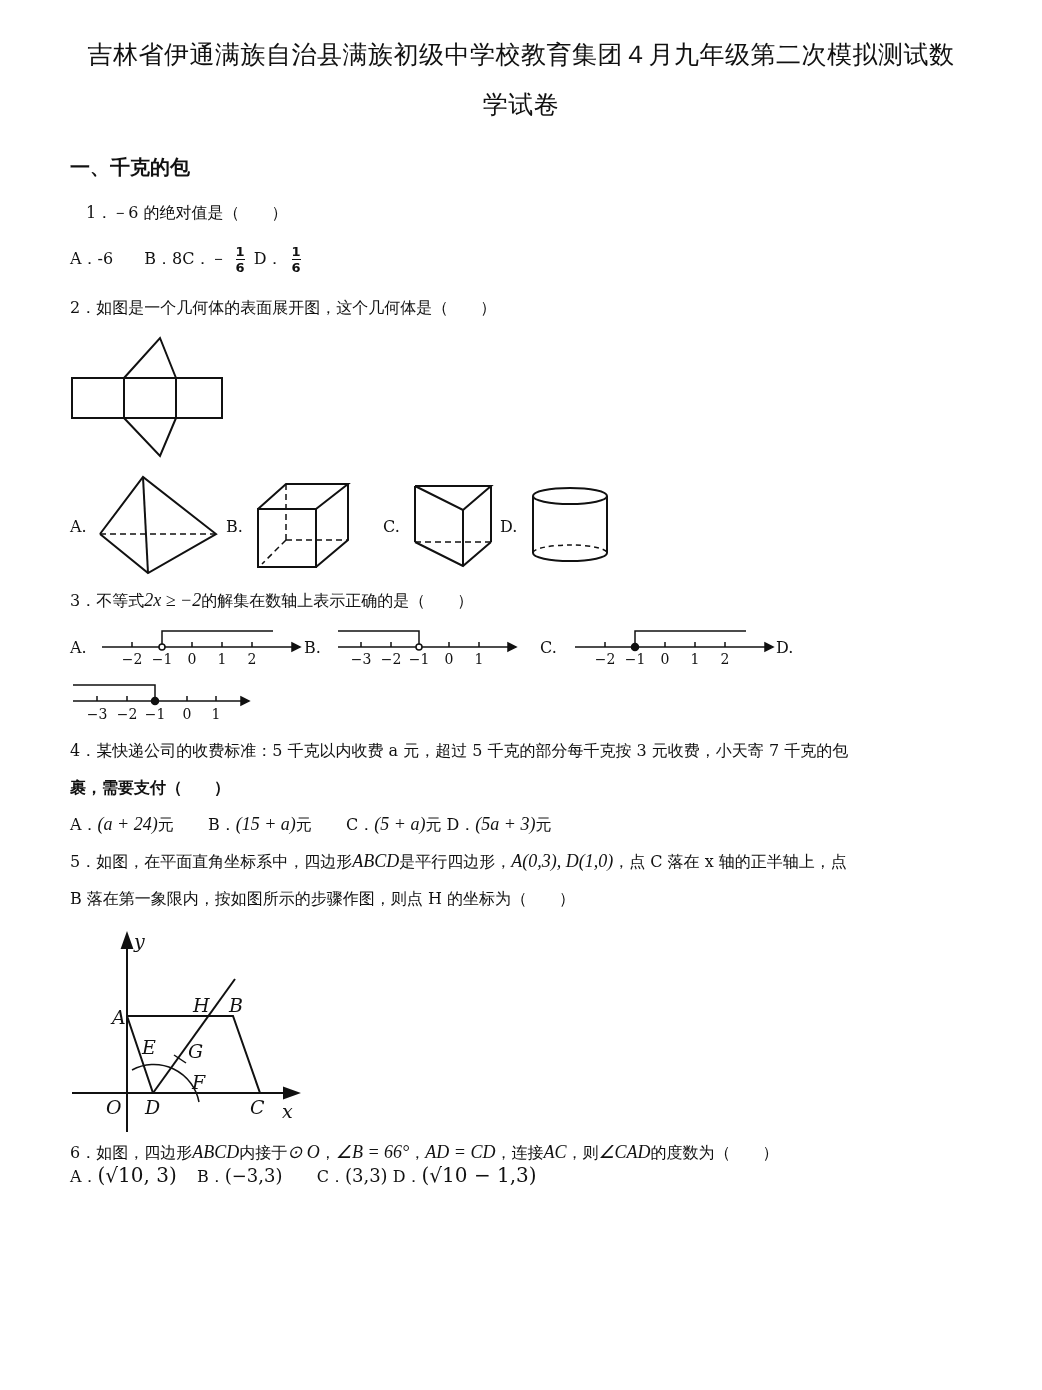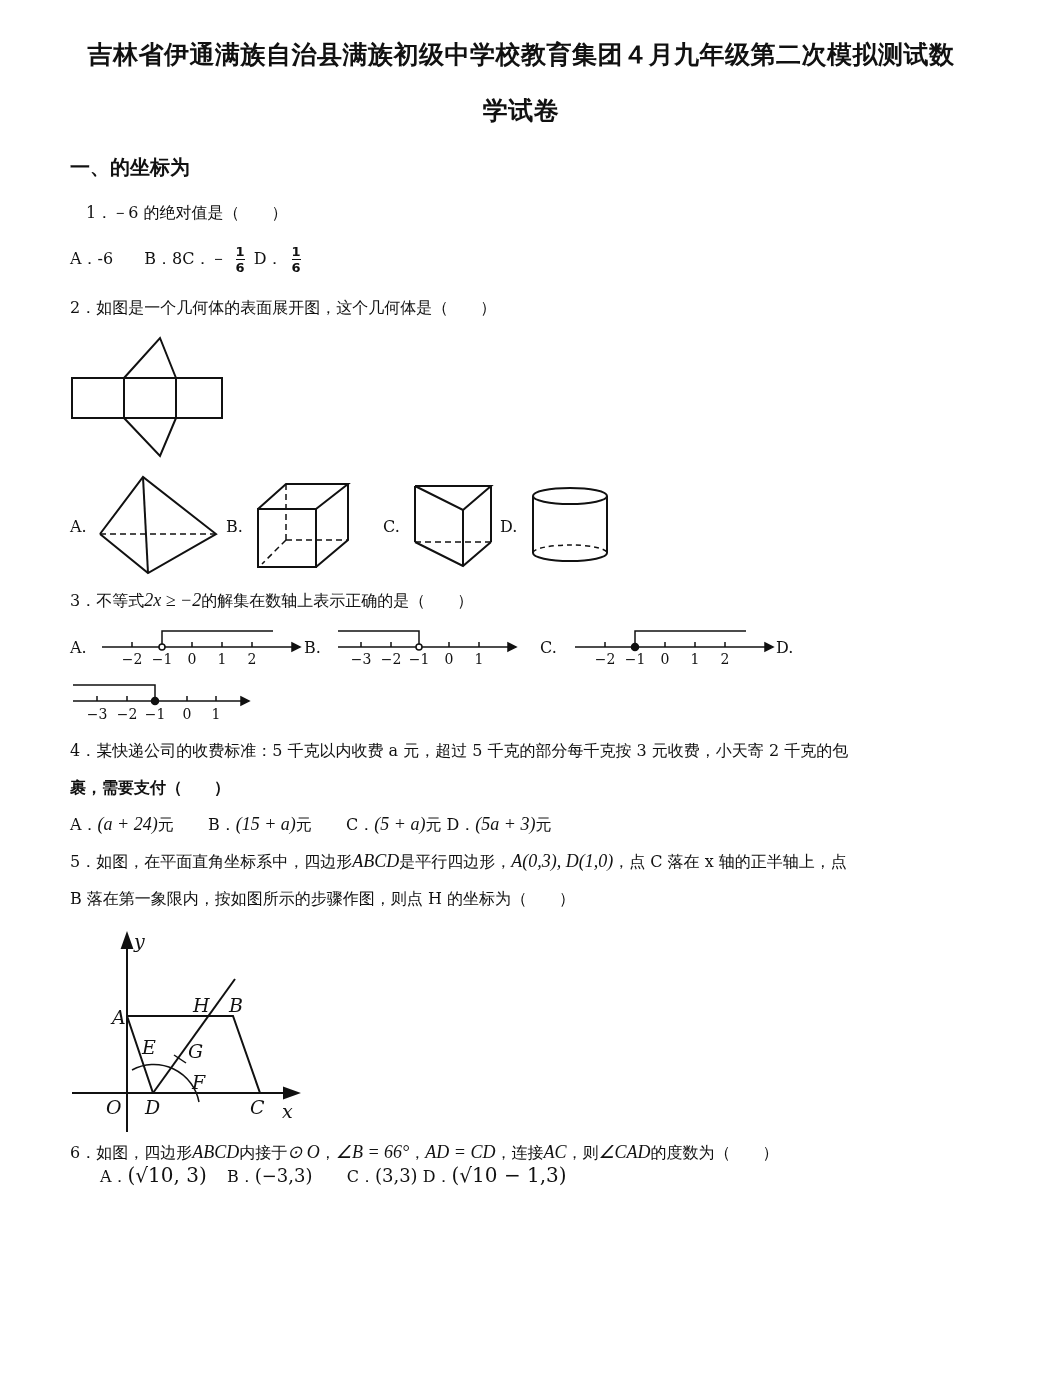--- a/index.html
+++ b/index.html
@@ -1,34 +1,34 @@
 <!DOCTYPE html>
 <html><head>
 <meta charset="utf-8">
 <style>
   html, body { margin:0; padding:0; background:#ffffff; }
   body { width:1042px; height:1390px; position:relative; overflow:hidden; color:#111; font-family:"DejaVu Serif","Liberation Serif",serif; }
-  .title { position:absolute; left:0; width:1042px; text-align:center; font-family:"DejaVu Sans","Liberation Sans",sans-serif; font-weight:bold; font-size:25px; letter-spacing:0.5px; }
+  .title { position:absolute; left:0; width:1042px; text-align:center; font-family:"DejaVu Sans","Liberation Sans",sans-serif; font-weight:normal; font-size:25px; letter-spacing:0.5px; }
   .section { position:absolute; left:70px; top:154px; font-family:"DejaVu Sans","Liberation Sans",sans-serif; font-weight:bold; font-size:20px; }
   .line { position:absolute; left:70px; font-size:16px; white-space:nowrap; }
   .math { font-family:Liberation Serif, serif; font-style:italic; font-size:18px; }
   .mathr { font-family:"DejaVu Serif","Liberation Serif",serif; font-size:18px; }
   .frac { display:inline-block; vertical-align:middle; text-align:center; font-family:"DejaVu Sans",sans-serif; font-weight:bold; font-size:13px; line-height:15px; margin:0 4px; }
   .frac span { display:block; }
   .opt-label { position:absolute; font-size:16px; }
   svg { position:absolute; overflow:visible; }
   svg text { font-family:"DejaVu Serif","Liberation Serif",serif; }
 </style>
 </head>
 <body>
 
 <div class="title" style="top:38px;">吉林省伊通满族自治县满族初级中学校教育集团４月九年级第二次模拟测试数</div>
-<div class="title" style="top:94px;">学试卷</div>
-
-<div class="section">一、的坐标为</div>
+<div class="title" style="top:88px;">学试卷</div>
+
+<div class="section">一、千克的包</div>
 
 <div class="line" style="top:203px;margin-left:16px;">1．－6 的绝对值是（　　）</div>
 <div class="line" style="top:244px;">
   <span>A．-6</span><span style="display:inline-block;width:26px;"></span>
   <span>B．8</span><span>C．－</span>
   <span class="frac">
     <span style="border-bottom:1px solid #111;">1</span>
     <span>6</span>
   </span>
   <span>D．</span>
@@ -177,21 +177,21 @@
   </g>
   <g font-size="14" fill="#111" text-anchor="middle">
     <text x="24" y="35">−3</text>
       <text x="54" y="35">−2</text>
       <text x="82" y="35">−1</text>
       <text x="114" y="35">0</text>
       <text x="143" y="35">1</text>
   </g>
 </svg>
 
-<div class="line" style="top:741px;">4．某快递公司的收费标准：5 千克以内收费 a 元，超过 5 千克的部分每千克按 3 元收费，小天寄 2 千克的包</div>
+<div class="line" style="top:741px;">4．某快递公司的收费标准：5 千克以内收费 a 元，超过 5 千克的部分每千克按 3 元收费，小天寄 7 千克的包</div>
 <div class="line" style="top:778px;font-weight:bold;">裹，需要支付（　　）</div>
 <div class="line" style="top:814px;">
   <span><span>A．</span><span class="math">(a + 24)</span><span>元</span></span>
   <span style="display:inline-block;width:24px;"></span>
   <span><span>B．</span><span class="math">(15 + a)</span><span>元</span></span>
   <span style="display:inline-block;width:24px;"></span>
   <span><span>C．</span><span class="math">(5 + a)</span><span>元</span></span>
   <span><span>D．</span><span class="math">(5a + 3)</span><span>元</span></span>
 </div>
 
@@ -224,21 +224,21 @@
     <text x="72" y="122">E</text>
     <text x="118" y="126">G</text>
     <text x="122" y="157">F</text>
     <text x="36" y="182">O</text>
     <text x="75" y="182">D</text>
     <text x="180" y="182">C</text>
     <text x="212" y="186">x</text>
   </g>
 </svg>
 
-<div class="line" style="top:1163px;margin-left:30px;">
+<div class="line" style="top:1163px;">
   <span><span>A．</span><span class="mathr" style="font-size:20px;">(√10, 3)</span></span>
   <span style="display:inline-block;width:10px;"></span>
   <span><span>B．</span><span class="mathr">(−3,3)</span></span>
   <span style="display:inline-block;width:24px;"></span>
   <span><span>C．</span><span class="mathr">(3,3)</span></span>
   <span><span>D．</span><span class="mathr" style="font-size:20px;">(√10 − 1,3)</span></span>
 </div>
 
 <div class="line" style="top:1141px;">
   <span>6．如图，四边形</span><span class="math">ABCD</span><span>内接于</span><span class="math">⊙ O</span><span>，</span><span class="math">∠B = 66°</span><span>，</span><span class="math">AD = CD</span><span>，连接</span><span class="math">AC</span><span>，则</span><span class="math">∠CAD</span><span>的度数为（　　）</span>

